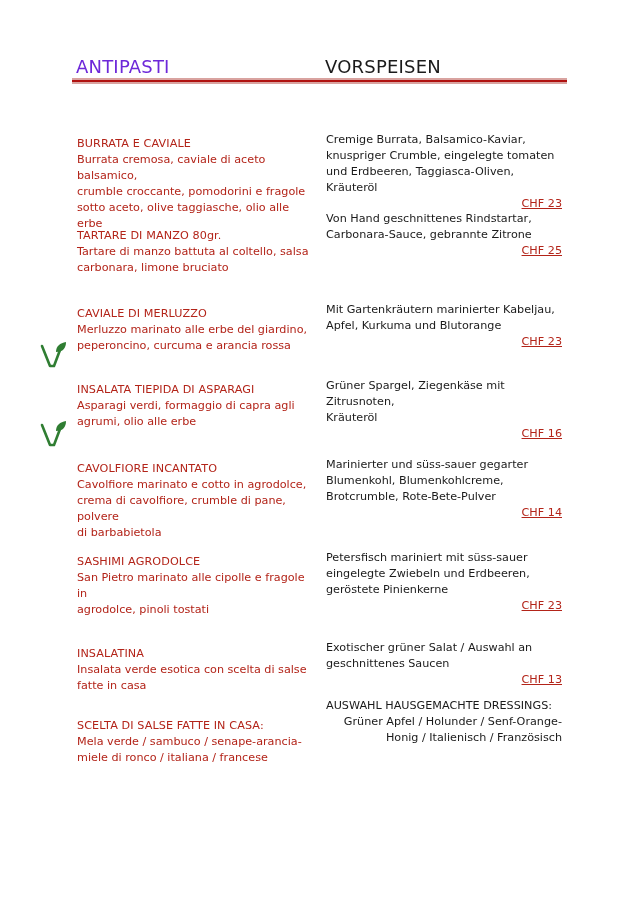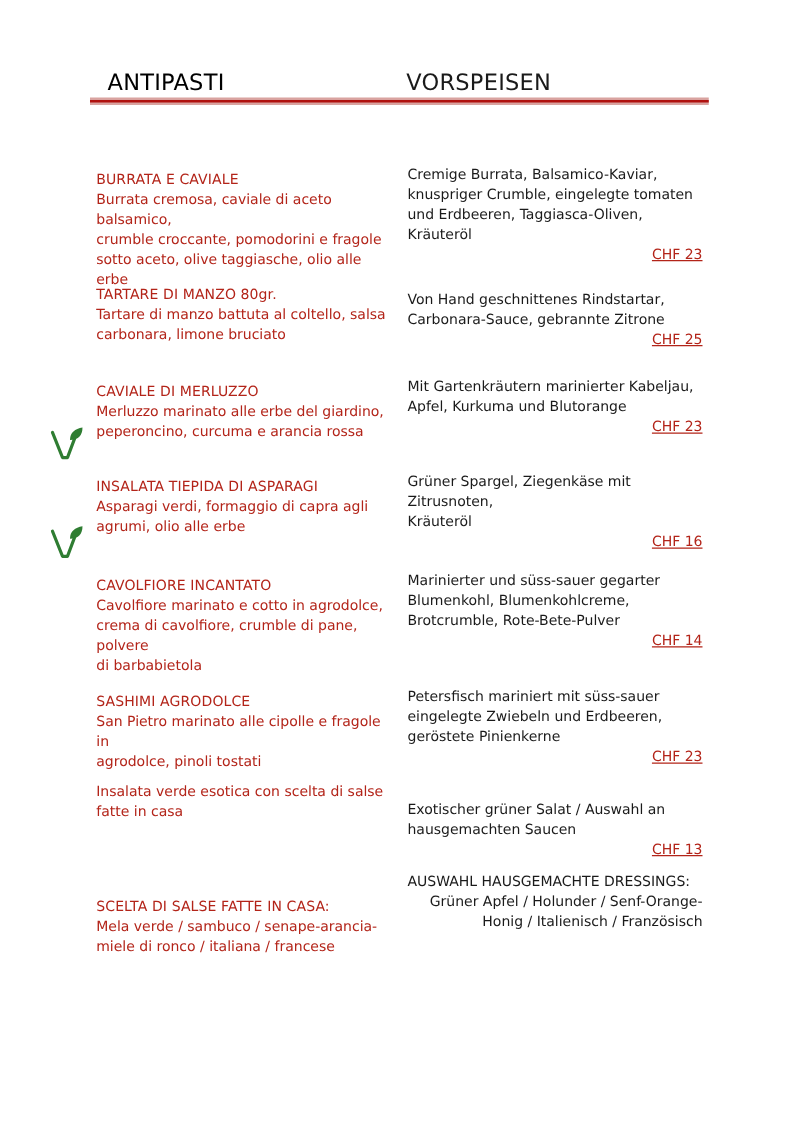--- a/index.html
+++ b/index.html
@@ -4,21 +4,21 @@
   <style>
     html, body { margin: 0; padding: 0; background: #ffffff; }
     body {
       width: 640px; height: 905px; position: relative; overflow: hidden;
       font-family: "DejaVu Sans", sans-serif;
     }
     .header {
       position: absolute; left: 72px; top: 56px; width: 495px; height: 30px;
     }
     .h-left {
-      position: absolute; left: 14px; top: 0; font-size: 18px; color: #000000;
+      position: absolute; left: 4px; top: 0; font-size: 18px; color: #6d28d9;
       letter-spacing: 0.2px;
       font-family: "DejaVu Sans", sans-serif; font-weight: normal;
     }
     .h-right {
       position: absolute; left: 253px; top: 0; font-size: 18px; color: #1a1a1a;
       letter-spacing: 0.2px;
     }
     .rule {
       position: absolute; left: 72px; top: 78px; width: 495px; height: 6px;
       background: #d9a3a0;
@@ -71,21 +71,21 @@
     <span class="price">CHF 23</span>
   </div>
 </div>
 
 <div class="item" style="top:208px;">
   <div class="it-col">
     <span class="it-name">TARTARE DI MANZO 80gr.</span>
     <span class="it-desc">Tartare di manzo battuta al coltello, salsa
 carbonara, limone bruciato</span>
   </div>
-  <div class="de-col" style="top:24px;">
+  <div class="de-col" style="top:3px;">
     <span class="de-desc">Von Hand geschnittenes Rindstartar,
 Carbonara-Sauce, gebrannte Zitrone</span>
     <span class="price">CHF 25</span>
   </div>
 </div>
 
 <div class="item" style="top:286px;">
   <div class="it-col">
     <span class="it-name">CAVIALE DI MERLUZZO</span>
     <span class="it-desc">Merluzzo marinato alle erbe del giardino,
@@ -143,26 +143,27 @@
   <div class="de-col" style="top:16px;">
     <span class="de-desc">Petersfisch mariniert mit süss-sauer
 eingelegte Zwiebeln und Erdbeeren,
 geröstete Pinienkerne</span>
     <span class="price">CHF 23</span>
   </div>
 </div>
 
 <div class="item" style="top:626px;">
   <div class="it-col">
+    <span class="it-name">INSALATINA</span>
     <span class="it-desc">Insalata verde esotica con scelta di salse
 fatte in casa</span>
   </div>
   <div class="de-col" style="top:14px;">
     <span class="de-desc">Exotischer grüner Salat / Auswahl an
-hausgemachten Saucen</span>
+geschnittenes Saucen</span>
     <span class="price">CHF 13</span>
   </div>
 </div>
 
 <div class="item" style="top:698px;">
   <div class="it-col">
     <span class="it-name">SCELTA DI SALSE FATTE IN CASA:</span>
     <span class="it-desc">Mela verde / sambuco / senape-arancia-
 miele di ronco / italiana / francese</span>
   </div>

